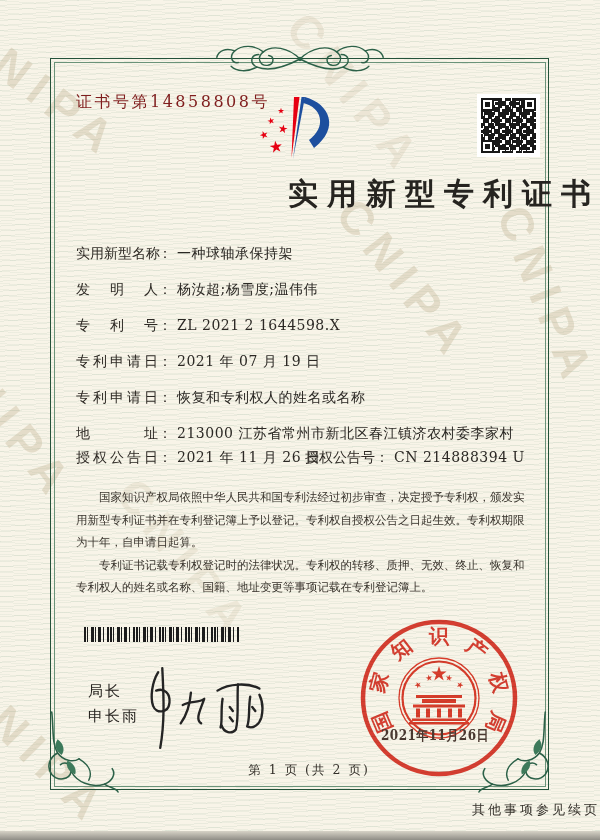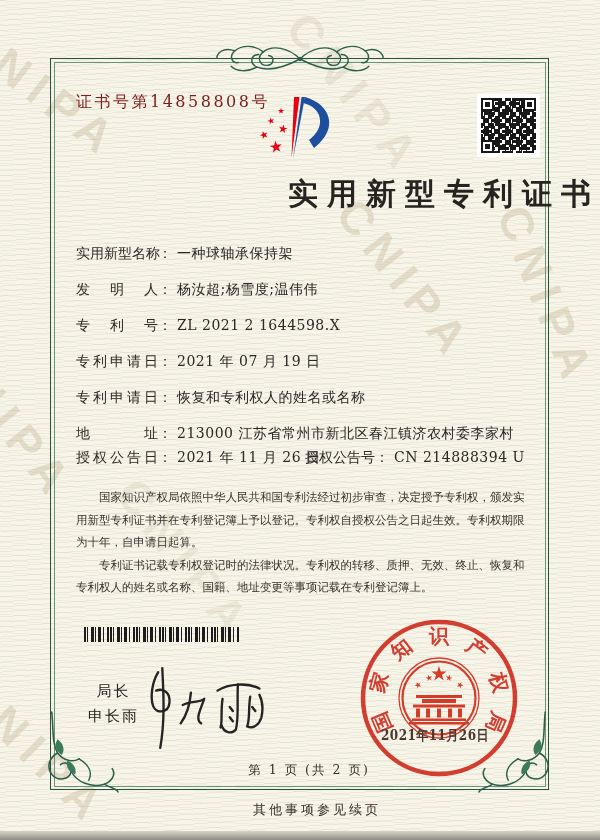--- a/index.html
+++ b/index.html
@@ -56,31 +56,31 @@
   .barcode{position:absolute;left:84px;top:627px;width:156px;height:15px;z-index:2;
     background:repeating-linear-gradient(90deg,
       #1c1c1c 0 2px, rgba(0,0,0,0) 2px 3px,
       #1c1c1c 3px 4px, rgba(0,0,0,0) 4px 7px,
       #1c1c1c 7px 10px, rgba(0,0,0,0) 10px 11px,
       #1c1c1c 11px 12px, rgba(0,0,0,0) 12px 14px,
       #1c1c1c 14px 17px, rgba(0,0,0,0) 17px 19px,
       #1c1c1c 19px 20px, rgba(0,0,0,0) 20px 23px,
       #1c1c1c 23px 25px, rgba(0,0,0,0) 25px 26px);}
   
-  .official{position:absolute;left:88px;top:682px;z-index:2;font-size:15px;letter-spacing:2px;color:#26231f;text-align:center;}
+  .official{position:absolute;left:88px;top:682px;z-index:2;font-size:15px;letter-spacing:2px;color:#26231f;}
   .official .name{margin-top:6px;}
   .signature{position:absolute;left:120px;top:662px;z-index:2;}
   .sig{stroke:#242424;stroke-width:2.3;fill:none;stroke-linecap:round;stroke-linejoin:round;}
   
   .seal{position:absolute;left:355px;top:614px;z-index:3;mix-blend-mode:multiply;opacity:0.95;}
   .seal-char{font-size:20px;font-weight:700;fill:#da372a;font-family:"DejaVu Serif",serif;}
   .seal-date{font-size:14px;font-weight:700;fill:#42302a;letter-spacing:0.5px;font-family:"DejaVu Serif",serif;}
   
   .page-num{position:absolute;left:18px;right:0;top:762px;text-align:center;z-index:2;font-size:12.5px;letter-spacing:2px;color:#332f29;}
-  .foot-note{position:absolute;left:0;right:0;top:801px;text-align:center;z-index:2;font-size:13px;letter-spacing:3px;color:#332f29;padding-left:34px;}
+  .foot-note{position:absolute;left:0;right:0;top:801px;text-align:right;z-index:2;font-size:13px;letter-spacing:3px;color:#332f29;padding-left:34px;}
   .photo-edge{position:absolute;left:0;bottom:0;width:100%;height:9px;z-index:4;background:linear-gradient(#d6d2c6,#8f8d86);}
   .orn{stroke:#2c6148;fill:none;stroke-width:1.6;stroke-linecap:round;}
   .leaf{fill:#3d7a5b;stroke:none;}
 </style>
 </head>
 <body>
 
 <div class="page">
 
   <div class="wm wm1">CNIPA</div>

